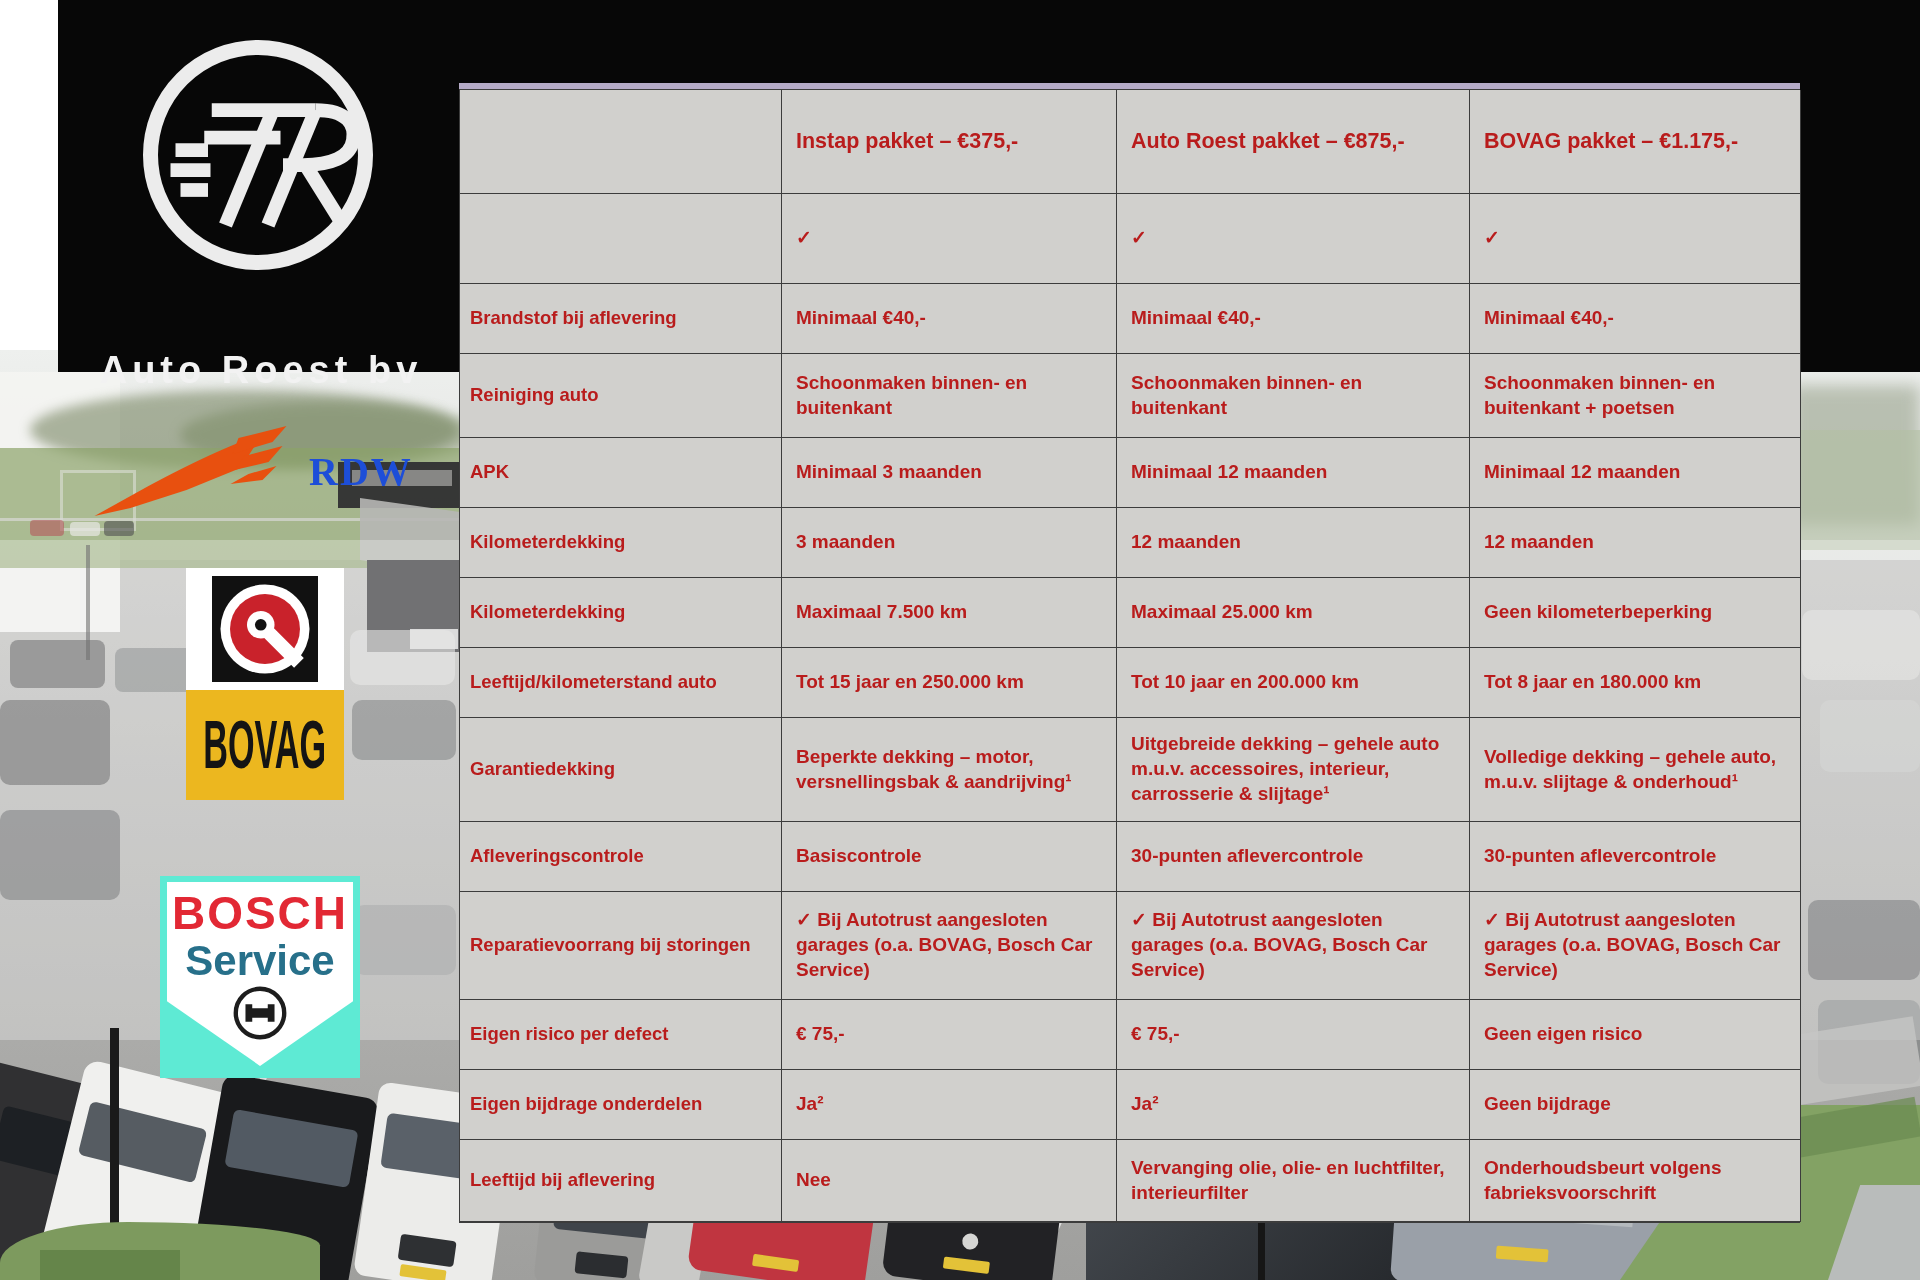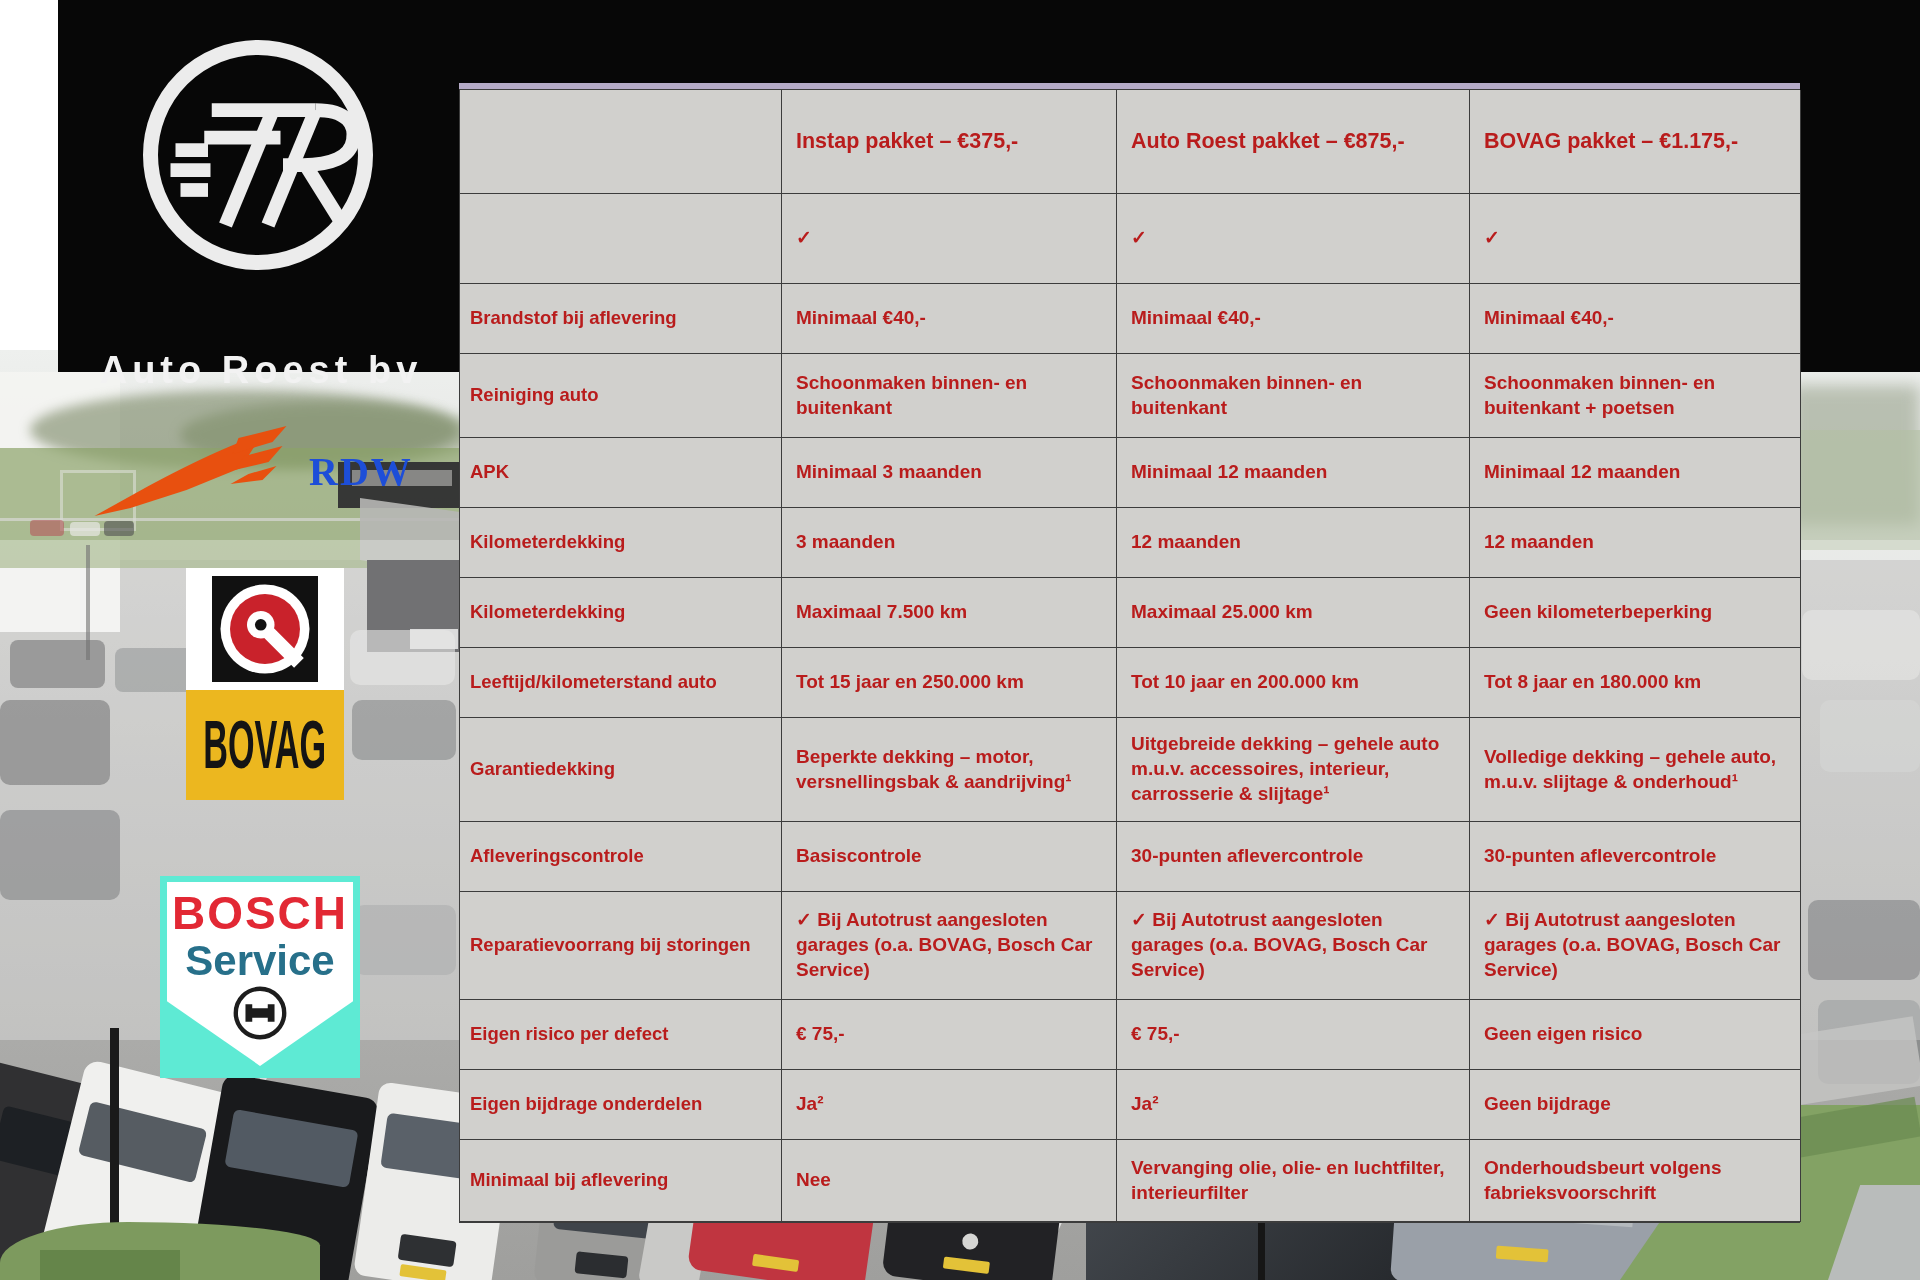--- a/index.html
+++ b/index.html
@@ -265,19 +265,19 @@
     <div class="cell label">Eigen risico per defect</div>
     <div class="cell">€ 75,-</div>
     <div class="cell">€ 75,-</div>
     <div class="cell">Geen eigen risico</div>
 
     <div class="cell label">Eigen bijdrage onderdelen</div>
     <div class="cell">Ja²</div>
     <div class="cell">Ja²</div>
     <div class="cell">Geen bijdrage</div>
 
-    <div class="cell label">Minimaal bij aflevering</div>
+    <div class="cell label">Leeftijd bij aflevering</div>
     <div class="cell">Nee</div>
     <div class="cell">Vervanging olie, olie- en luchtfilter, interieurfilter</div>
     <div class="cell">Onderhoudsbeurt volgens fabrieksvoorschrift</div>
   </div>
 
 </div>
 
 </body></html>

